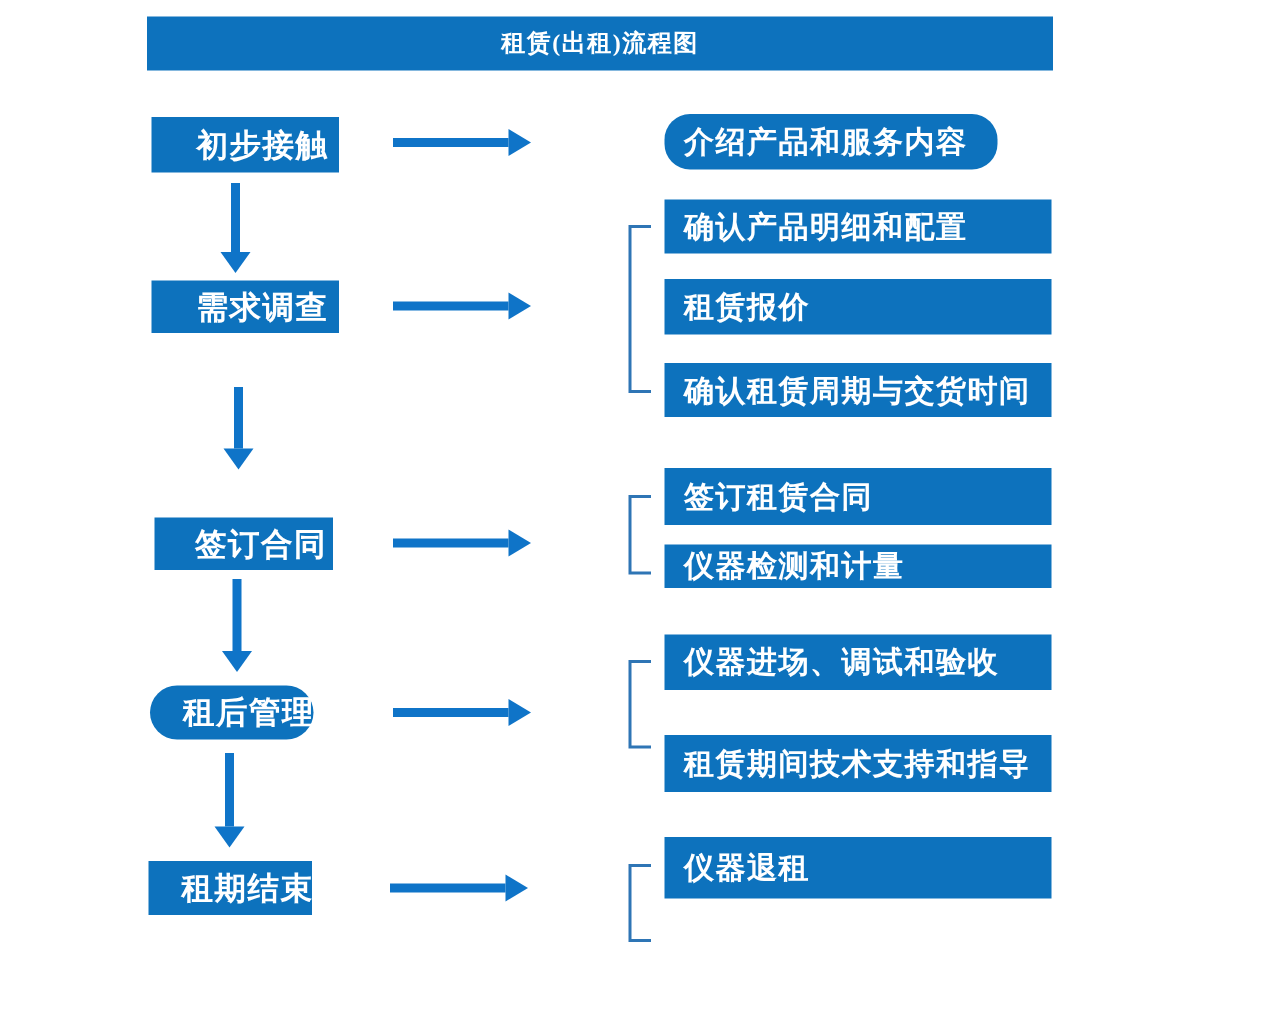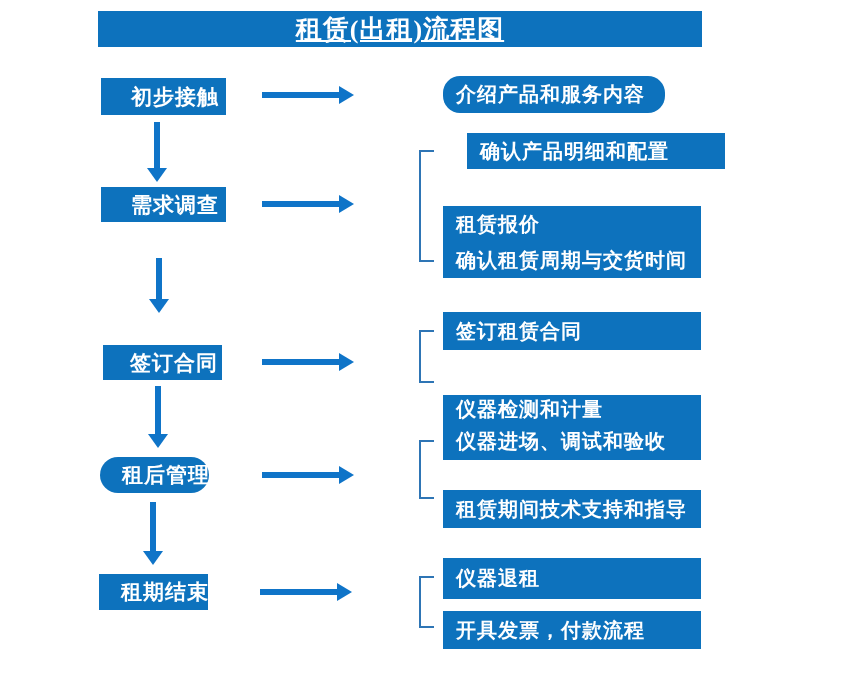--- a/index.html
+++ b/index.html
@@ -20,21 +20,21 @@
   .box {
     position: absolute;
     background: var(--primary);
     color: var(--text-on-primary);
     font-weight: bold;
     display: flex;
     align-items: center;
     white-space: nowrap;
     letter-spacing: 1px;
   }
-  .title-bar { justify-content: center; font-size: 26px; text-decoration: underline; }
+  .title-bar { justify-content: center; font-size: 16px; }
   .step { justify-content: center; font-size: 21px; padding-left: 23px; }
   .out { font-size: 20px; padding-left: 13px; }
 
   
   .harrow { position: absolute; height: 18px; display: flex; align-items: center; }
   .harrow .shaft { flex: 1; height: 6px; background: var(--arrow); }
   .harrow .head {
     width: 0; height: 0;
     border-top: 9px solid transparent;
     border-bottom: 9px solid transparent;
@@ -113,26 +113,25 @@
   </svg>
   <svg class="bracket" style="left:419px; top:440px;" width="15" height="59" viewBox="0 0 15 59">
     <path d="M15 1 H1 V58 H15"></path>
   </svg>
   <svg class="bracket" style="left:419px; top:576px;" width="15" height="52" viewBox="0 0 15 52">
     <path d="M15 1 H1 V51 H15"></path>
   </svg>
 
   <div class="box out" style="left:443px; top:76px;  width:222px; height:37px;border-radius:17px;">介绍产品和服务内容</div>
 
-  <div class="box out" style="left:443px; top:133px; width:258px; height:36px;margin-left:24px;">确认产品明细和配置</div>
-  <div class="box out" style="left:443px; top:186px; width:258px; height:37px;margin-top:20px;">租赁报价</div>
+  <div class="box out" style="left:443px; top:133px; width:258px; height:36px;">确认产品明细和配置</div>
+  <div class="box out" style="left:443px; top:186px; width:258px; height:37px;">租赁报价</div>
   <div class="box out" style="left:443px; top:242px; width:258px; height:36px;">确认租赁周期与交货时间</div>
 
   <div class="box out" style="left:443px; top:312px; width:258px; height:38px;">签订租赁合同</div>
-  <div class="box out" style="left:443px; top:363px; width:258px; height:29px;margin-top:32px;">仪器检测和计量</div>
+  <div class="box out" style="left:443px; top:363px; width:258px; height:29px;">仪器检测和计量</div>
 
   <div class="box out" style="left:443px; top:423px; width:258px; height:37px;">仪器进场、调试和验收</div>
   <div class="box out" style="left:443px; top:490px; width:258px; height:38px;">租赁期间技术支持和指导</div>
 
   <div class="box out" style="left:443px; top:558px; width:258px; height:41px;">仪器退租</div>
-  <div class="box out" style="left:443px; top:611px; width:258px; height:38px;">开具发票，付款流程</div>
 
 </div>
 
 </body></html>

